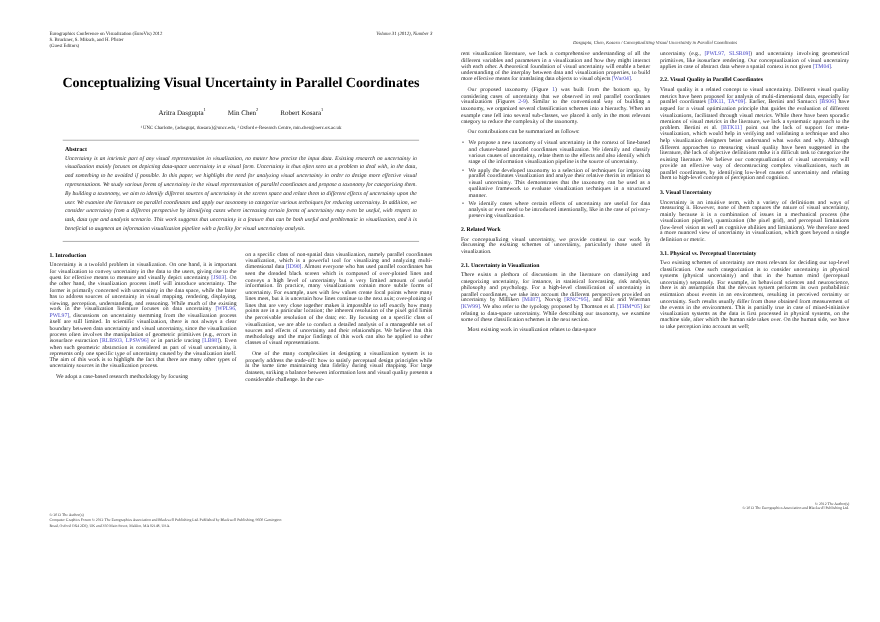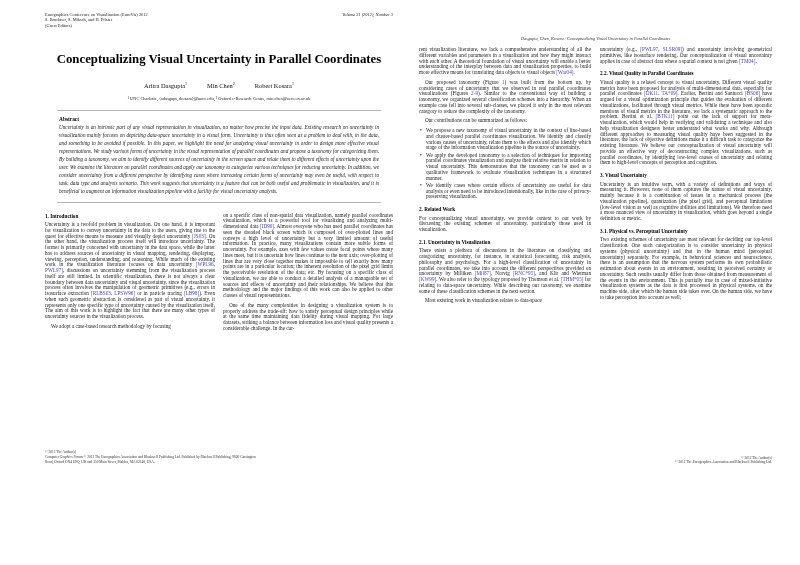--- a/index.html
+++ b/index.html
@@ -1,19 +1,19 @@
 <!DOCTYPE html>
 <html style="--cite-color: #4444c4;"><head>
 <meta charset="utf-8">
 <style>
   html,body{margin:0;padding:0;background:#ffffff;}
   .canvas{position:relative;width:800px;height:565px;background:#ffffff;overflow:hidden;
           font-family:"Liberation Serif", serif;color:#1a1a1a;}
   .page{position:absolute;background:#ffffff;}
-  .page-left{left:45px;top:12px;width:348px;height:505px;}
+  .page-left{left:45px;top:28px;width:348px;height:505px;}
   .page-right{left:419px;top:36px;width:353px;height:480px;}
 
   
   .pg-header{display:flex;justify-content:space-between;align-items:flex-start;}
   .hdr-left div{font-size:4.4px;line-height:5.4px;color:#222;}
   .hdr-right{font-size:4.4px;font-style:italic;color:#222;text-align:right;}
   .running-header{text-align:center;font-size:4.3px;font-style:italic;color:#333;}
 
   
   .paper-title{margin:24px 0 0 0;text-align:center;font-size:12.8px;font-weight:bold;color:#000;line-height:15px;}

